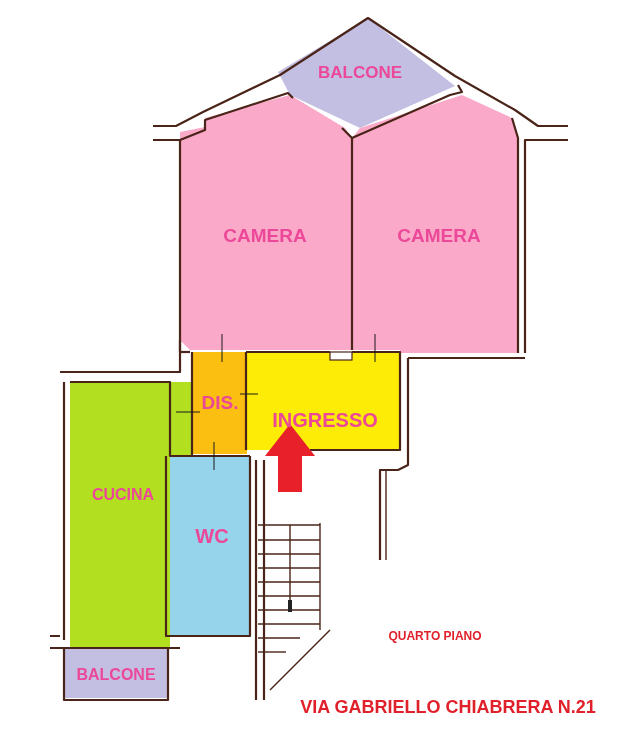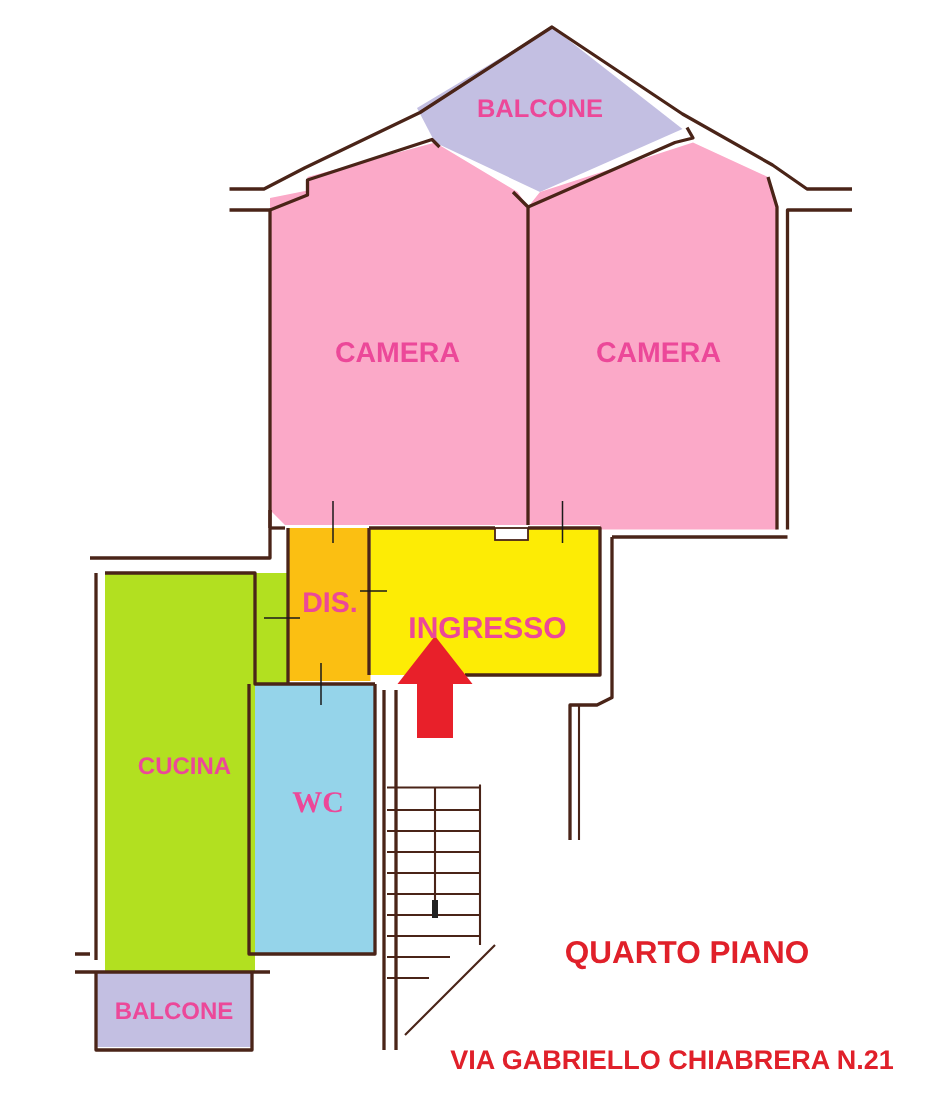--- a/index.html
+++ b/index.html
@@ -86,17 +86,17 @@
   <rect x="330" y="352" width="22" height="8" fill="#ffffff" stroke="#4a2418" stroke-width="1.2"></rect>
 
   <polygon points="290,424 315,456 302,456 302,492 278,492 278,456 265,456" fill="#e8202a"></polygon>
 </svg>
 
 <div class="lbl" style="left:360px; top:73px; font-size:17px;">BALCONE</div>
 <div class="lbl" style="left:265px; top:236px; font-size:19px;">CAMERA</div>
 <div class="lbl" style="left:439px; top:236px; font-size:19px;">CAMERA</div>
 <div class="lbl" style="left:220px; top:403px; font-size:19px;">DIS.</div>
 <div class="lbl" style="left:325px; top:404px; font-size:20px;margin-top:16px;">INGRESSO</div>
-<div class="lbl" style="left:123px; top:495px; font-size:16px;margin-top:17px;">CUCINA</div>
-<div class="lbl" style="left:212px; top:536px; font-size:20px;font-family:Liberation Serif, serif;">WC</div>
+<div class="lbl" style="left:123px; top:495px; font-size:16px;">CUCINA</div>
+<div class="lbl" style="left:212px; top:536px; font-size:20px;">WC</div>
 <div class="lbl" style="left:116px; top:675px; font-size:16px;">BALCONE</div>
-<div class="lbl red" style="left:458px; top:636px; font-size:21px;">QUARTO PIANO</div>
+<div class="lbl red" style="left:435px; top:636px; font-size:12px;">QUARTO PIANO</div>
 <div class="lbl red" style="left:448px; top:707px; font-size:18px;text-align:right;">VIA GABRIELLO CHIABRERA N.21</div>
 
 </body></html>

